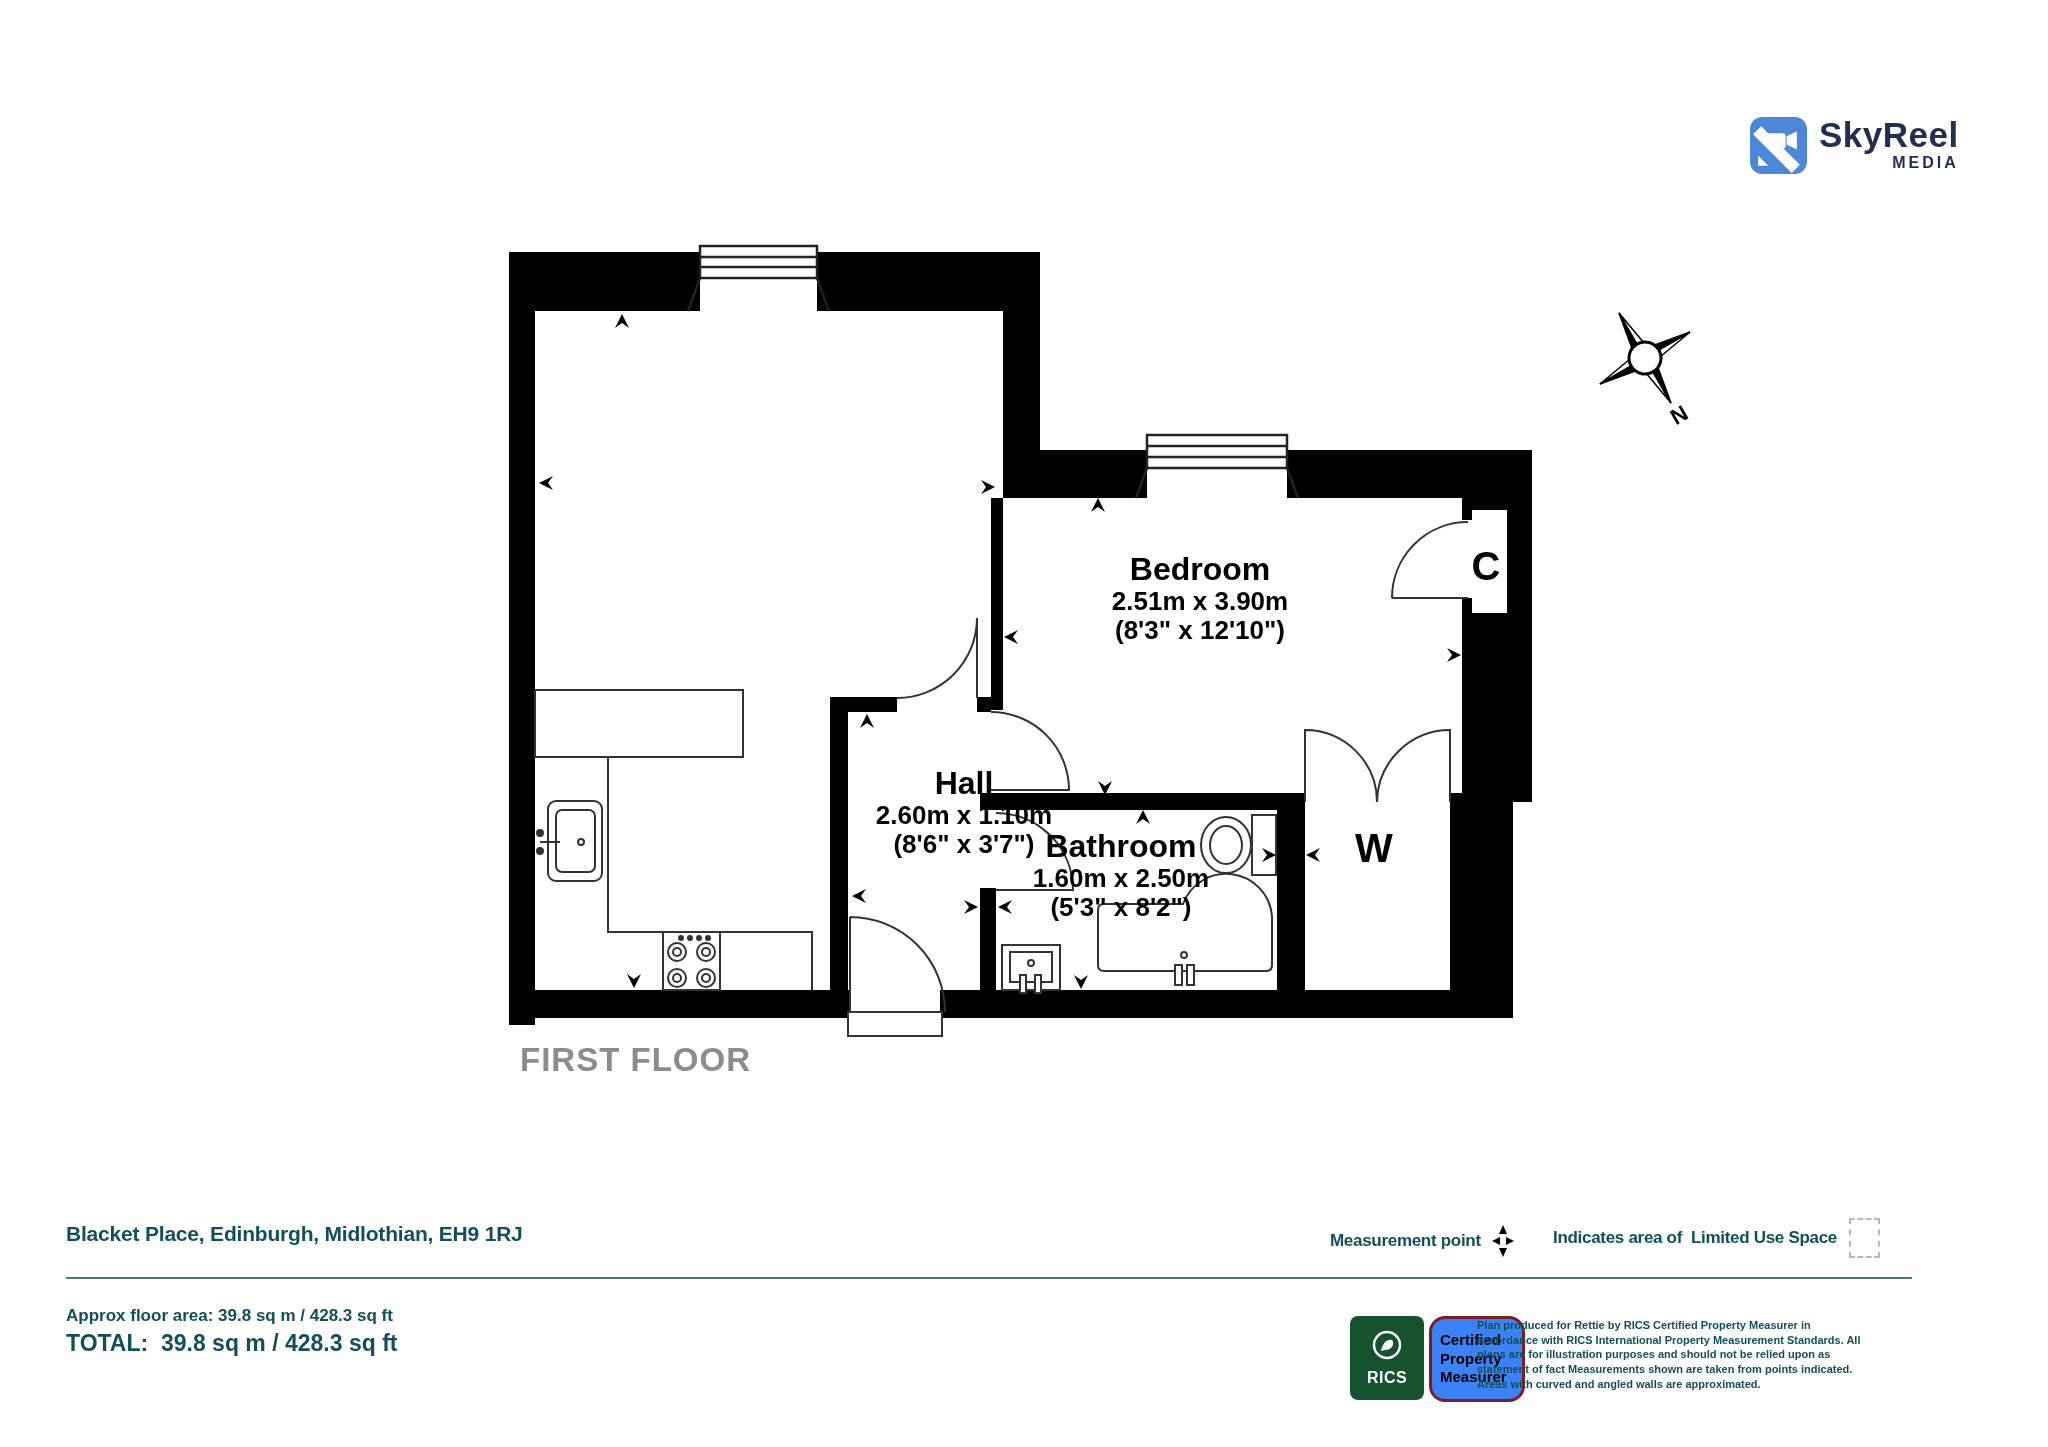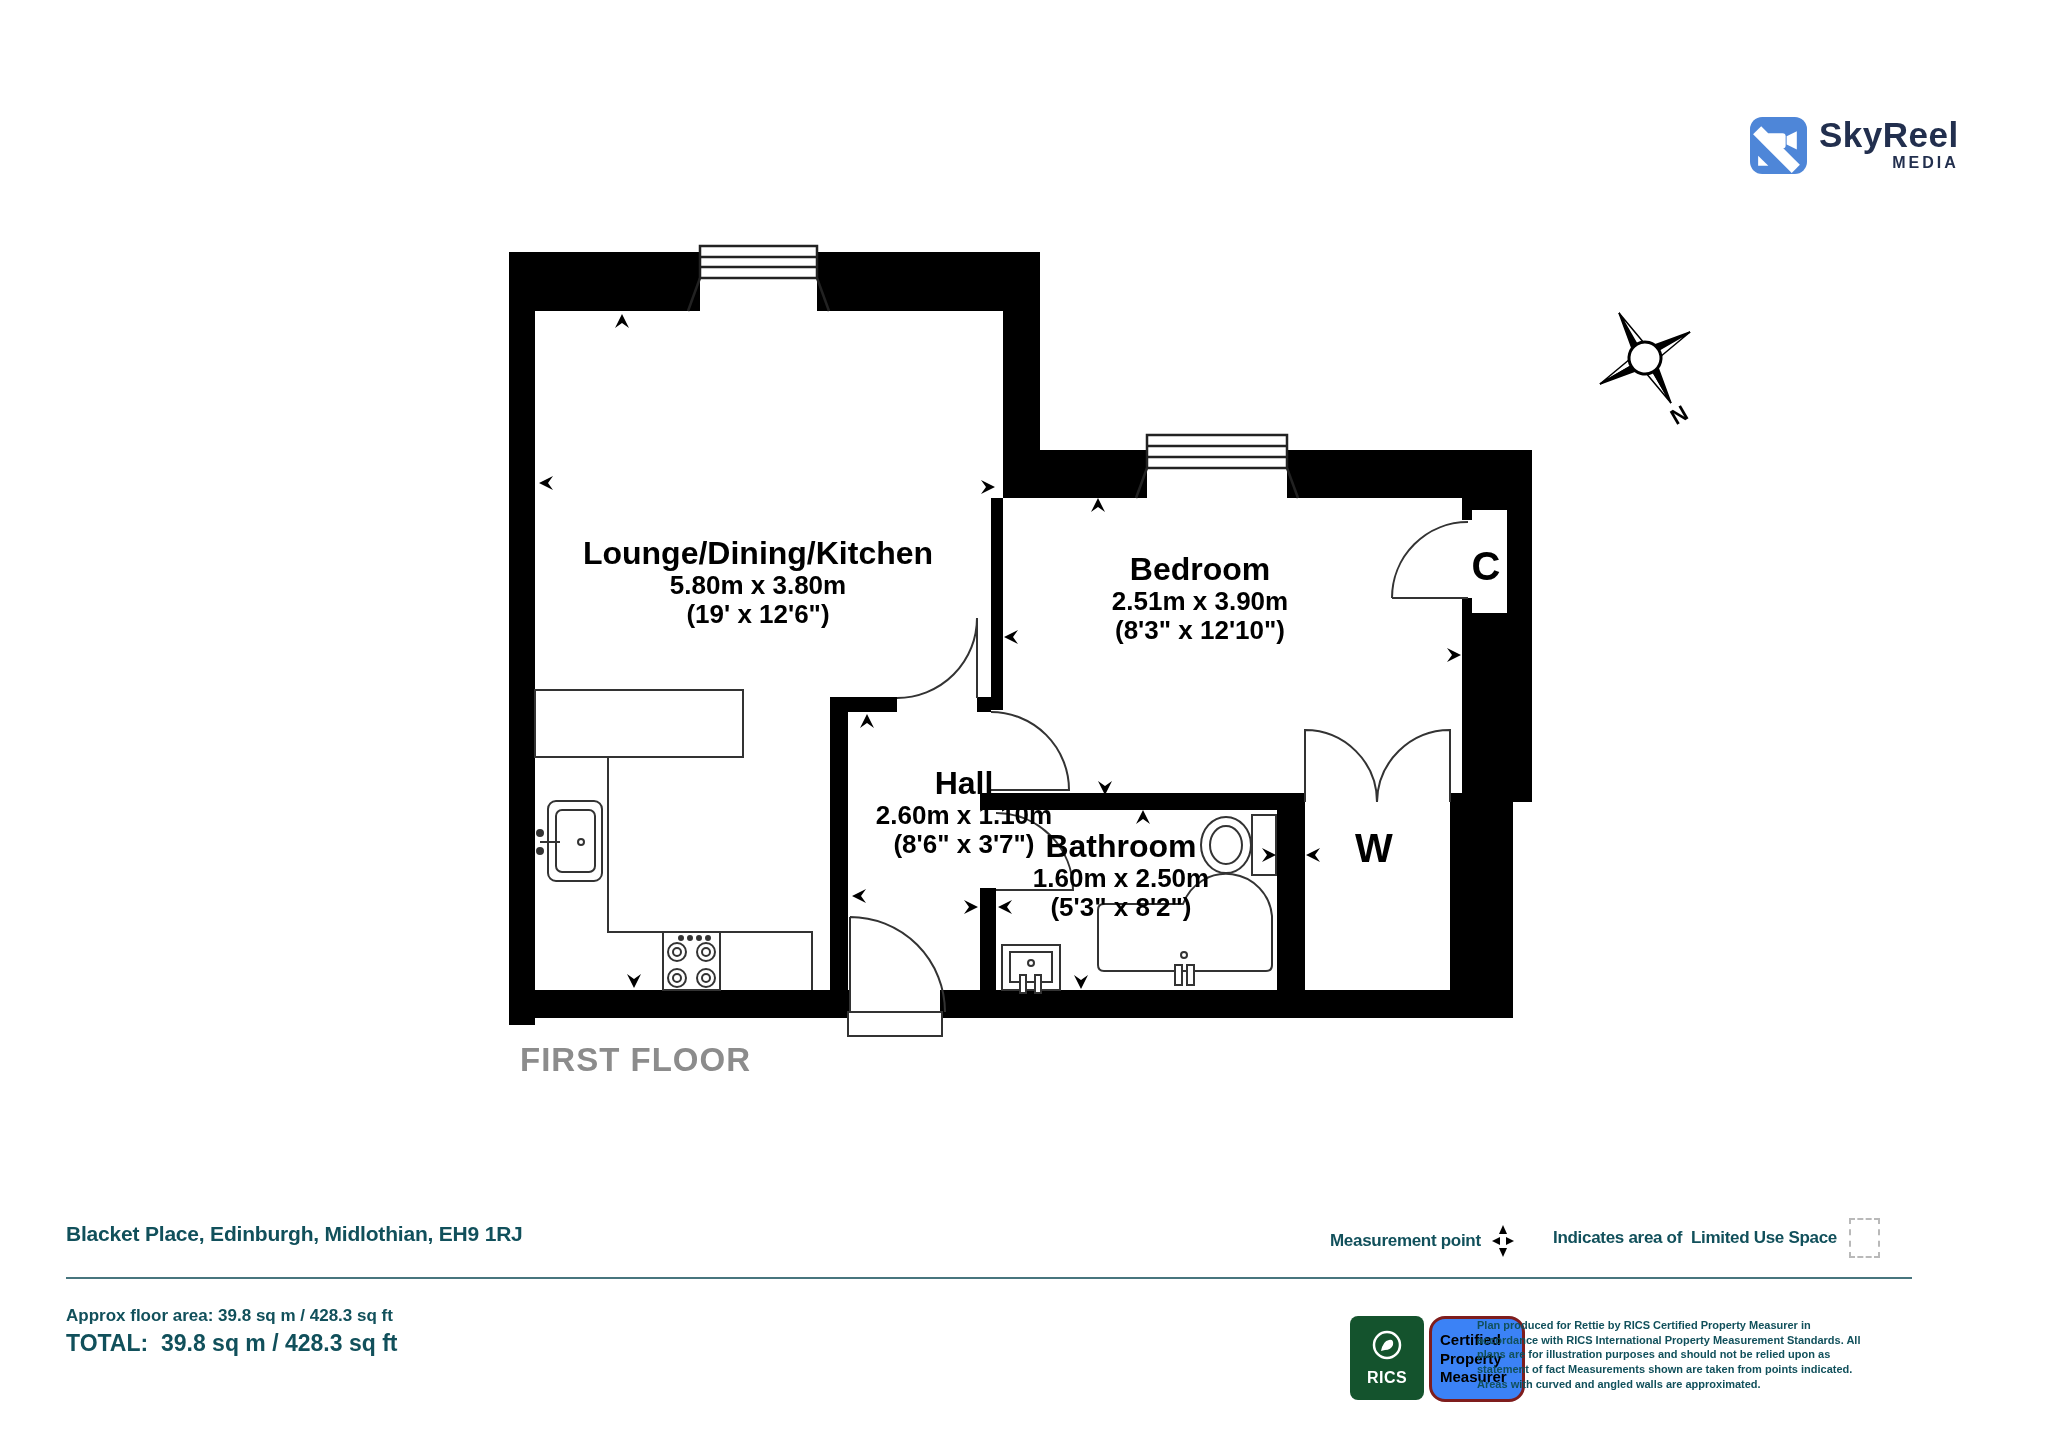--- a/index.html
+++ b/index.html
@@ -164,25 +164,20 @@
         <polygon points="-9,0 0,-52 0,0" fill="#000"></polygon>
           <polygon points="9,0 0,-52 0,0" fill="#fff"></polygon>
         <polygon points="-9,0 0,52 0,0" fill="#fff"></polygon>
           <polygon points="9,0 0,52 0,0" fill="#000"></polygon>
       </g>
       <circle cx="0" cy="0" r="16" fill="#fff" stroke="#000" stroke-width="3"></circle>
       <text x="-7" y="74" font-size="22" font-weight="bold" fill="#000" font-family="Liberation Sans, sans-serif">N</text>
     </g>
   </svg>
 
-  <div class="room-label" style="left:758px;top:537px;">
-    <div class="room-name">Lounge/Dining/Kitchen</div>
-    <div class="room-dim">5.80m x 3.80m</div>
-    <div class="room-dim">(19' x 12'6")</div>
-  </div>
   <div class="room-label" style="left:1200px;top:553px;">
     <div class="room-name">Bedroom</div>
     <div class="room-dim">2.51m x 3.90m</div>
     <div class="room-dim">(8'3" x 12'10")</div>
   </div>
   <div class="room-label" style="left:916px;top:767px;margin-left:48px;">
     <div class="room-name">Hall</div>
     <div class="room-dim">2.60m x 1.10m</div>
     <div class="room-dim">(8'6" x 3'7")</div>
   </div>

